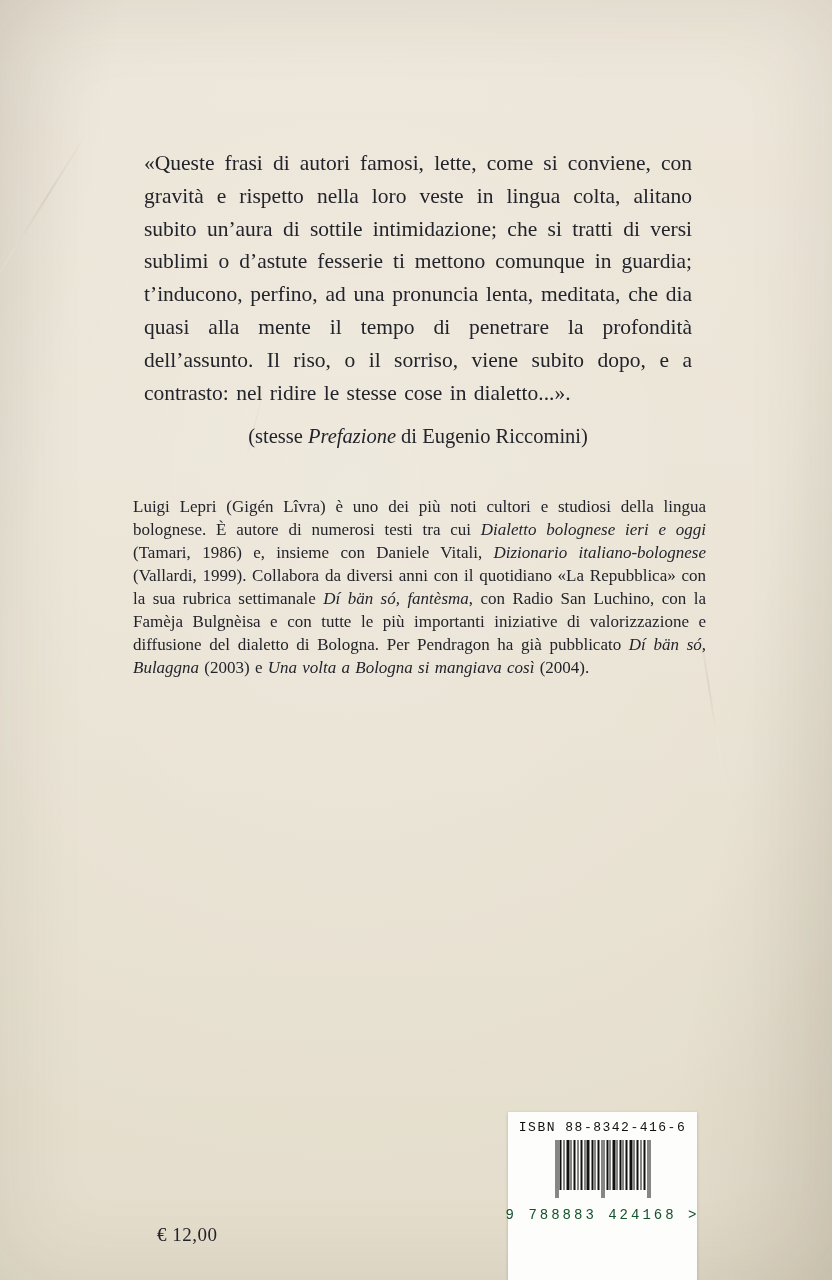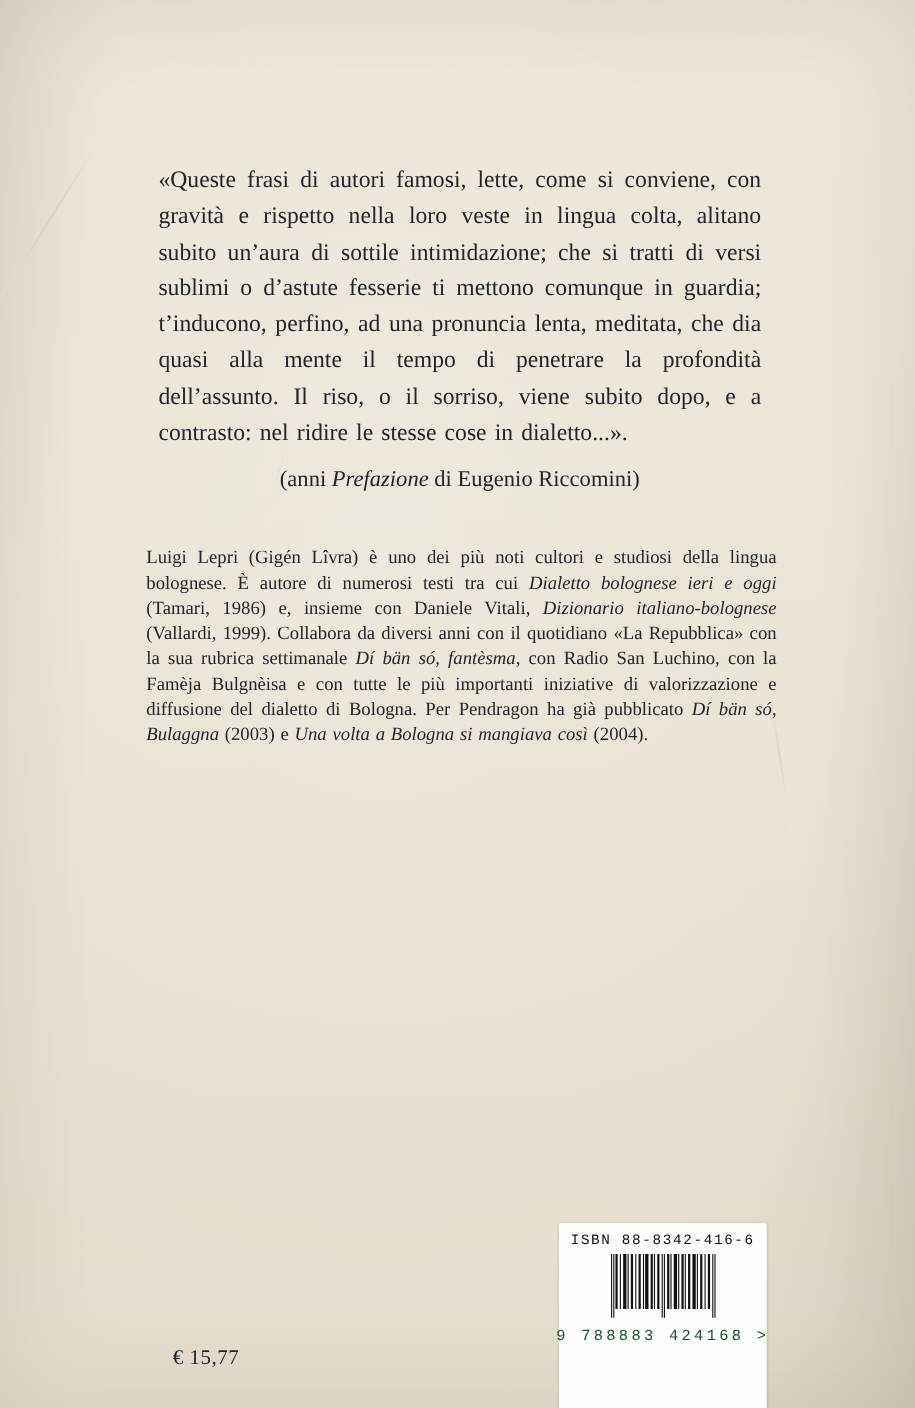--- a/index.html
+++ b/index.html
@@ -96,26 +96,26 @@
 <body>
 
 <div class="page">
 
   <div class="crease crease-1"></div>
   <div class="crease crease-2"></div>
   <div class="crease crease-3"></div>
 
   <div class="quote-block">
     <p class="quote-text">«Queste frasi di autori famosi, lette, come si conviene, con gravità e rispetto nella loro veste in lingua colta, alitano subito un’aura di sottile intimidazione; che si tratti di versi sublimi o d’astute fesserie ti mettono comunque in guardia; t’inducono, perfino, ad una pronuncia lenta, meditata, che dia quasi alla mente il tempo di penetrare la profondità dell’assunto. Il riso, o il sorriso, viene subito dopo, e a contrasto: nel ridire le stesse cose in dialetto...».</p>
-    <p class="attribution"><span>(anni </span><em>Prefazione</em><span> di Eugenio Riccomini)</span></p>
+    <p class="attribution"><span>(stesse </span><em>Prefazione</em><span> di Eugenio Riccomini)</span></p>
   </div>
 
   <p class="bio-block"><span>Luigi Lepri (Gigén Lîvra) è uno dei più noti cultori e studiosi della lingua bolognese. È autore di numerosi testi tra cui </span><em>Dialetto bolognese ieri e oggi</em><span> (Tamari, 1986) e, insieme con Daniele Vitali, </span><em>Dizionario italiano-bolognese</em><span> (Vallardi, 1999). Collabora da diversi anni con il quotidiano «La Repubblica» con la sua rubrica settimanale </span><em>Dí bän só, fantèsma</em><span>, con Radio San Luchino, con la Famèja Bulgnèisa e con tutte le più importanti iniziative di valorizzazione e diffusione del dialetto di Bologna. Per Pendragon ha già pubblicato </span><em>Dí bän só, Bulaggna</em><span> (2003) e </span><em>Una volta a Bologna si mangiava così</em><span> (2004).</span></p>
 
-  <div class="price">€ 15,77</div>
+  <div class="price">€ 12,00</div>
 
   <div class="barcode-panel">
     <div class="isbn-label">ISBN 88-8342-416-6</div>
 
     <svg class="bars" width="162" height="66" viewBox="0 0 97 66" aria-hidden="true">
       <g fill="#111">
         <rect x="1" y="0" width="1" height="58"></rect>
         <rect x="3" y="0" width="1" height="58"></rect>
         <rect x="5" y="0" width="2" height="50"></rect>
         <rect x="9" y="0" width="1" height="50"></rect>

